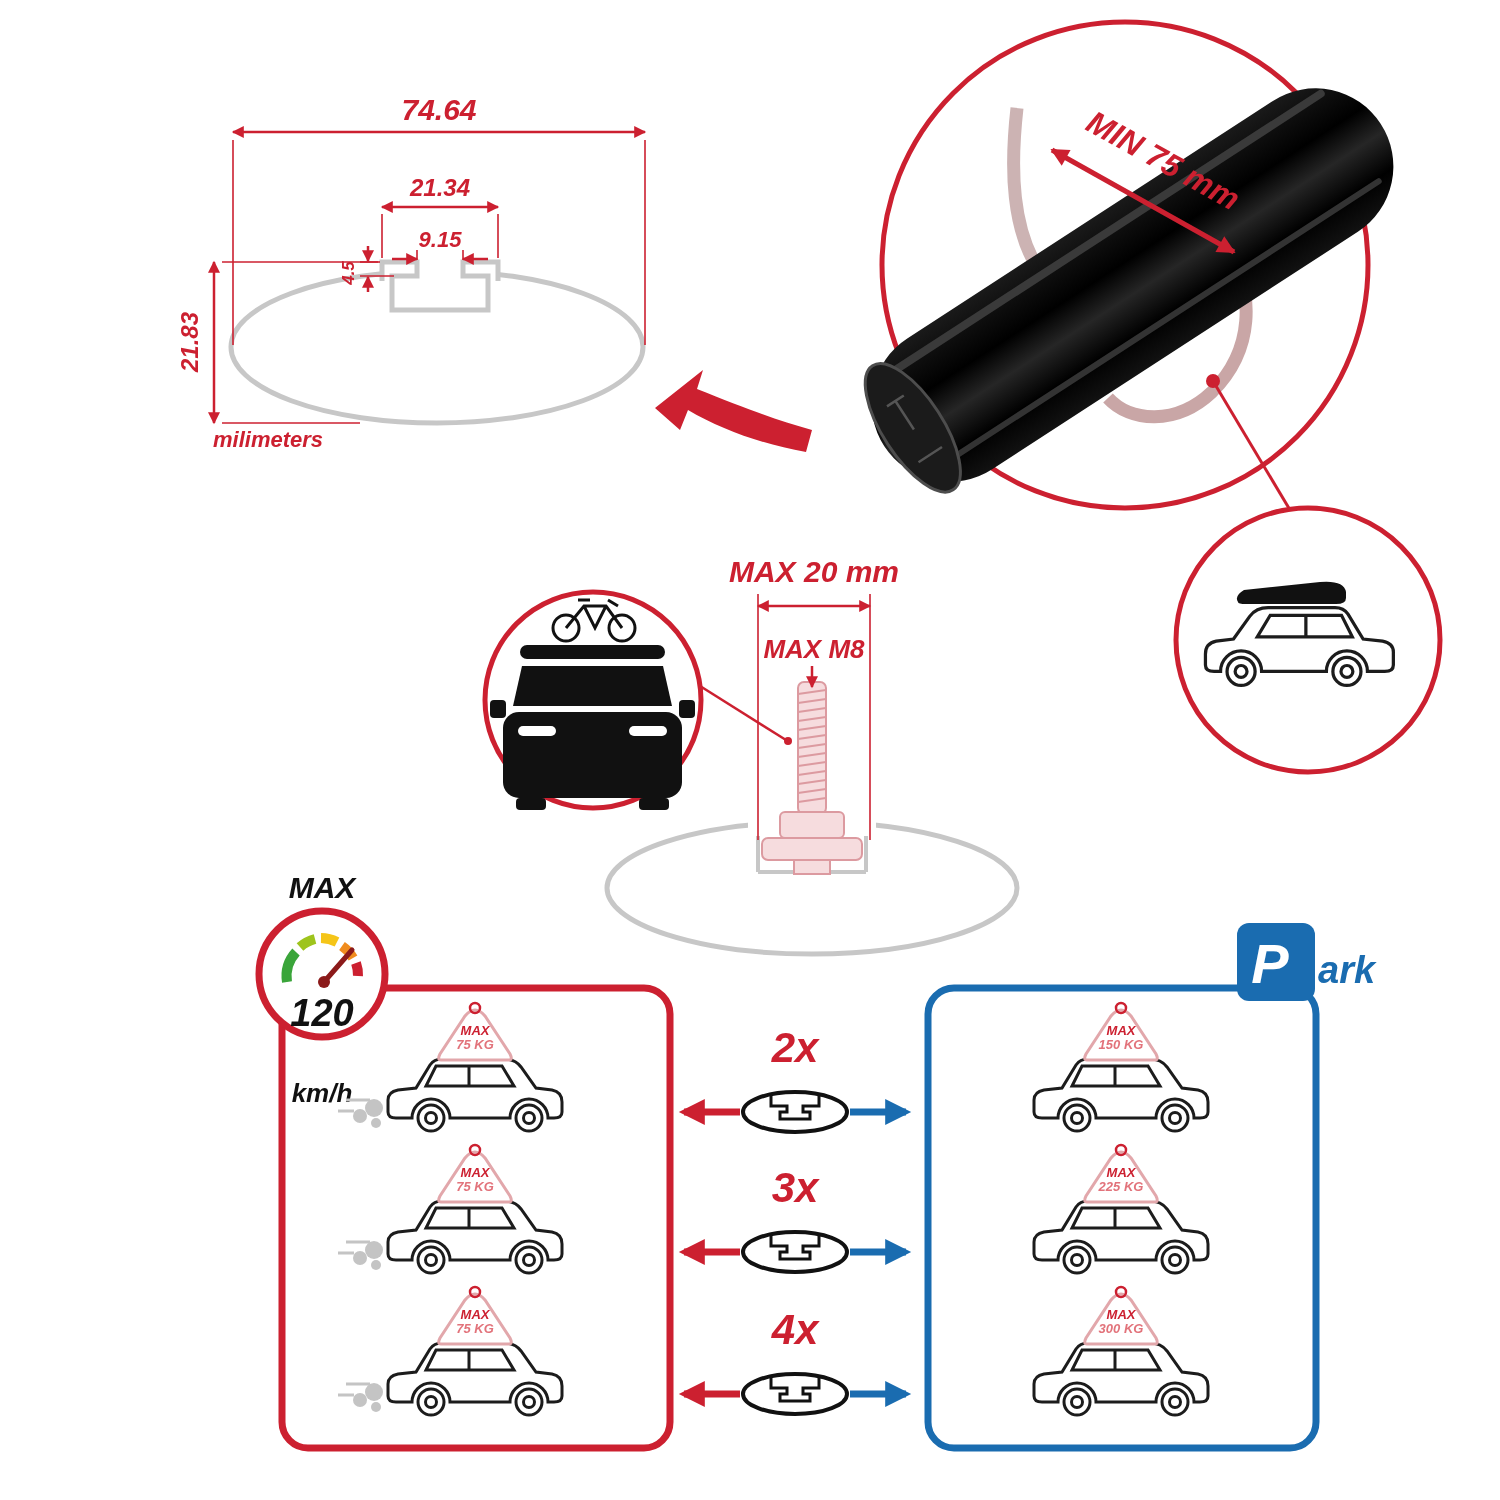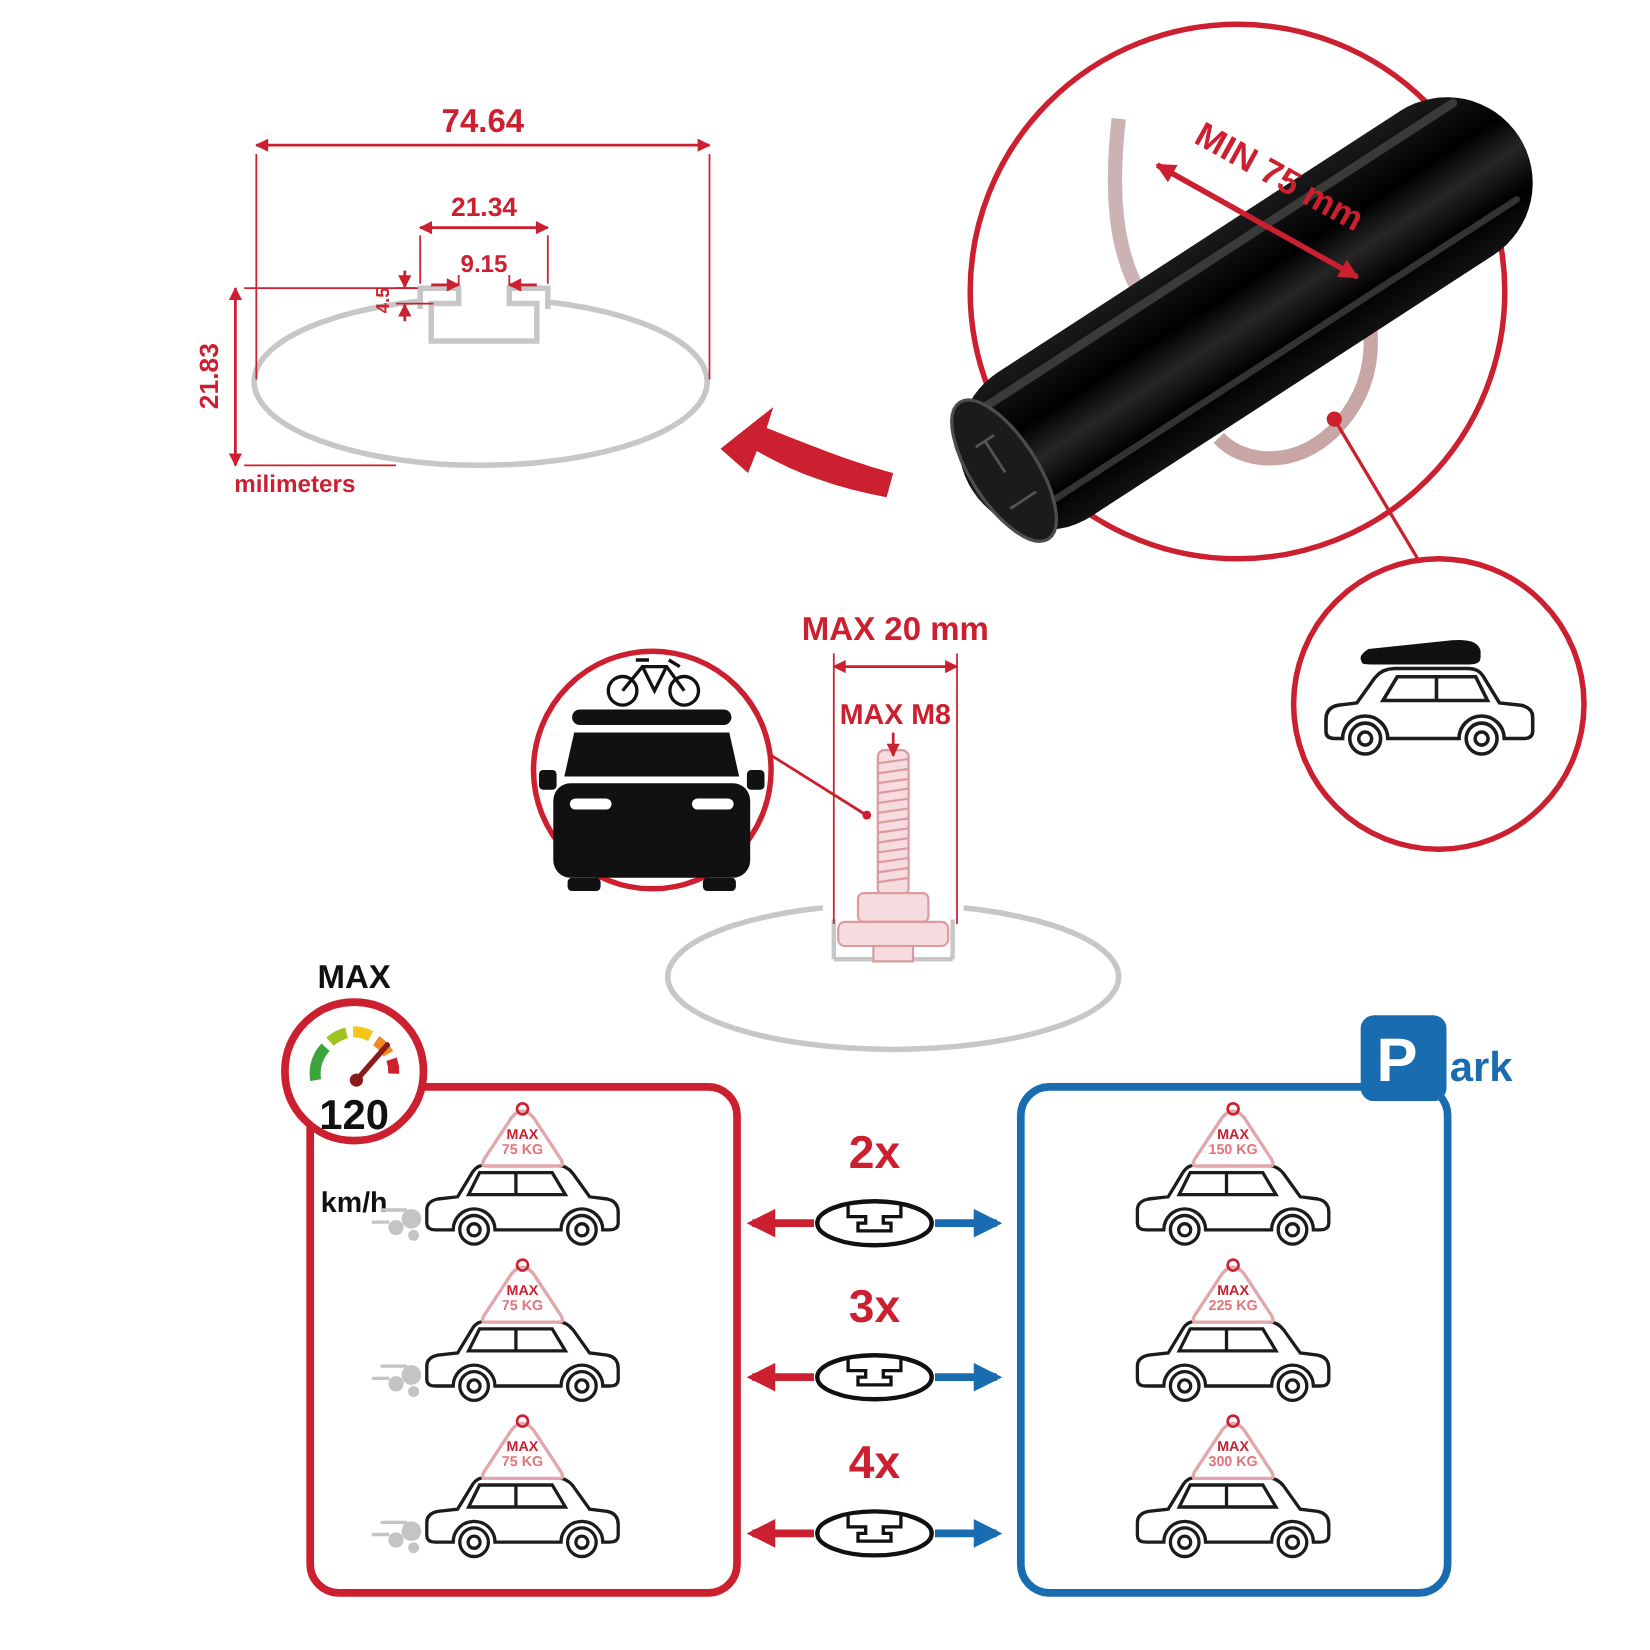--- a/index.html
+++ b/index.html
@@ -1,16 +1,16 @@
 <!DOCTYPE html>
 <html style="--red: #cc2030; --blue: #1a6cb0; --gray: #c7c7c7;"><head>
 <meta charset="utf-8">
 <style>
   html,body{margin:0;padding:0;background:#fff;}
-  #stage{position:relative;width:1500px;height:1500px;background:#fff;overflow:hidden;}
+  #stage{position:relative;width:1500px;height:1500px;background:#fff;overflow:hidden;font-style:italic;}
   svg text{font-family:"Liberation Sans",sans-serif;font-weight:700;}
   .mid{text-anchor:middle;}
   .fR{fill:var(--red,#cc2030);}
   .fB{fill:var(--blue,#1a6cb0);}
   .fK{fill:#111;}
   .fW{fill:#fff;}
   .fPink{fill:#e2737b;}
   .dim{stroke:var(--red,#cc2030);stroke-width:2.5;fill:none;}
   .dim5{stroke:var(--red,#cc2030);stroke-width:5;fill:none;}
   .ext{stroke:var(--red,#cc2030);stroke-width:1.6;fill:none;}

